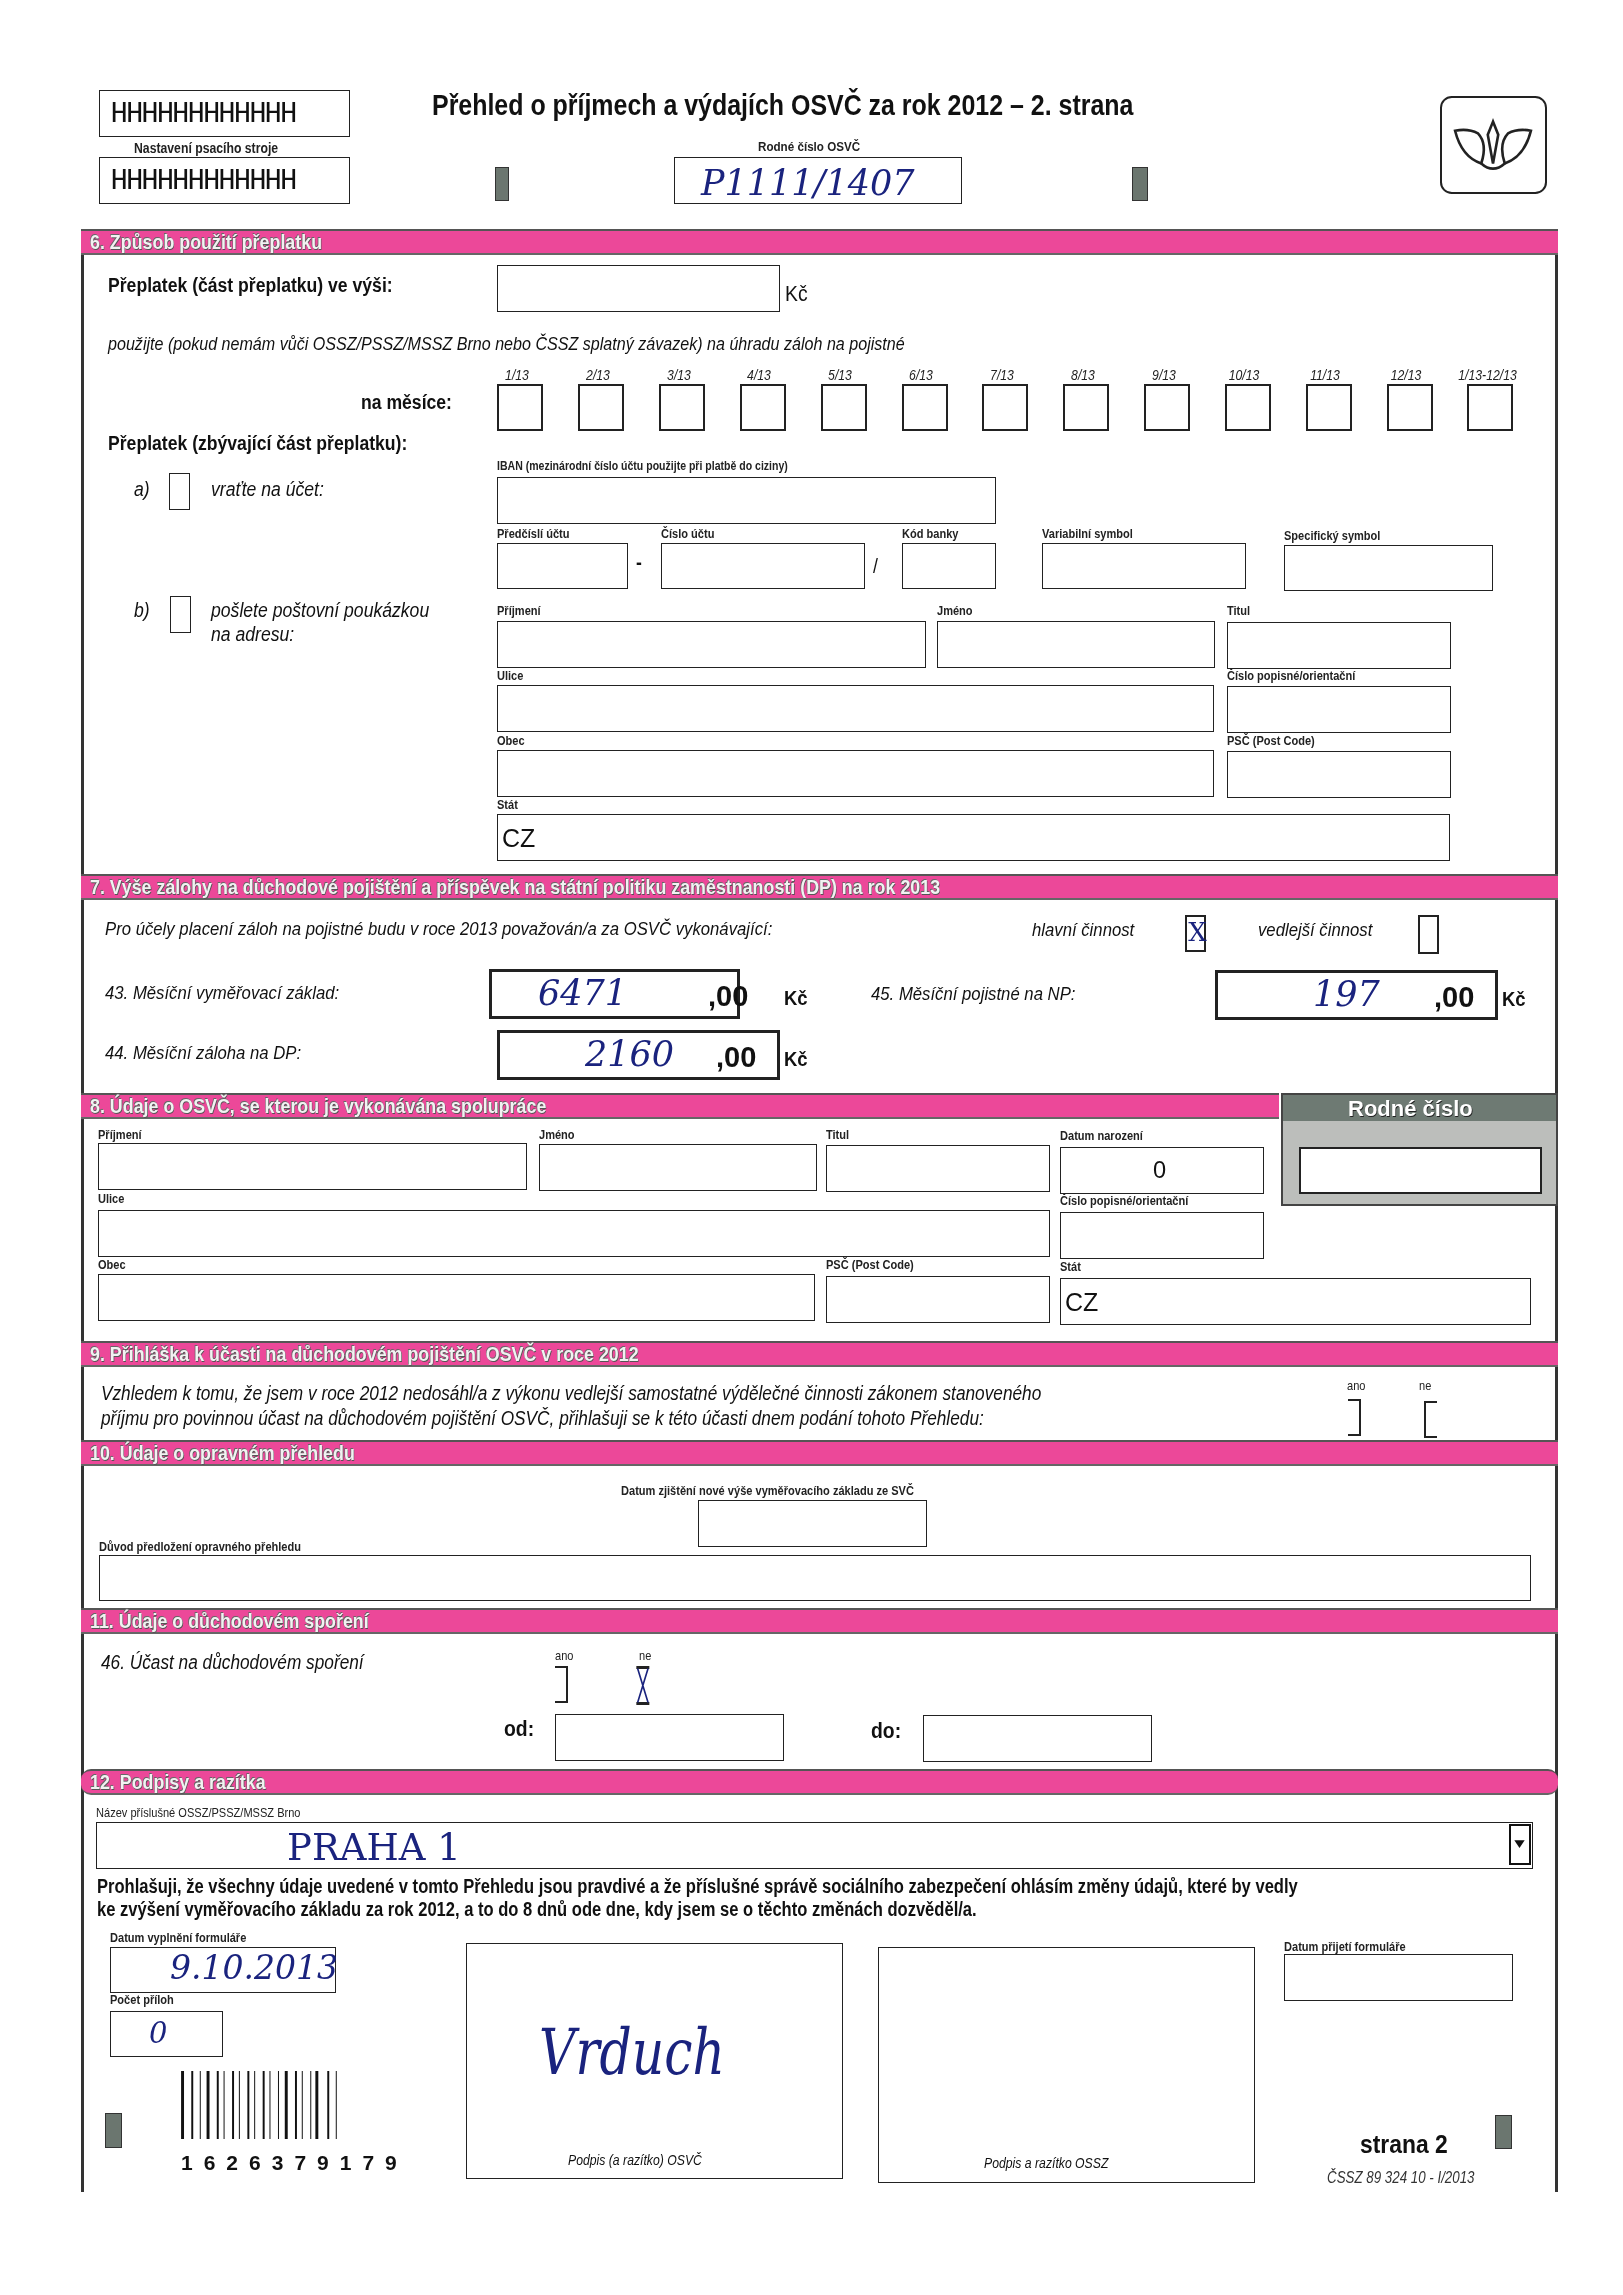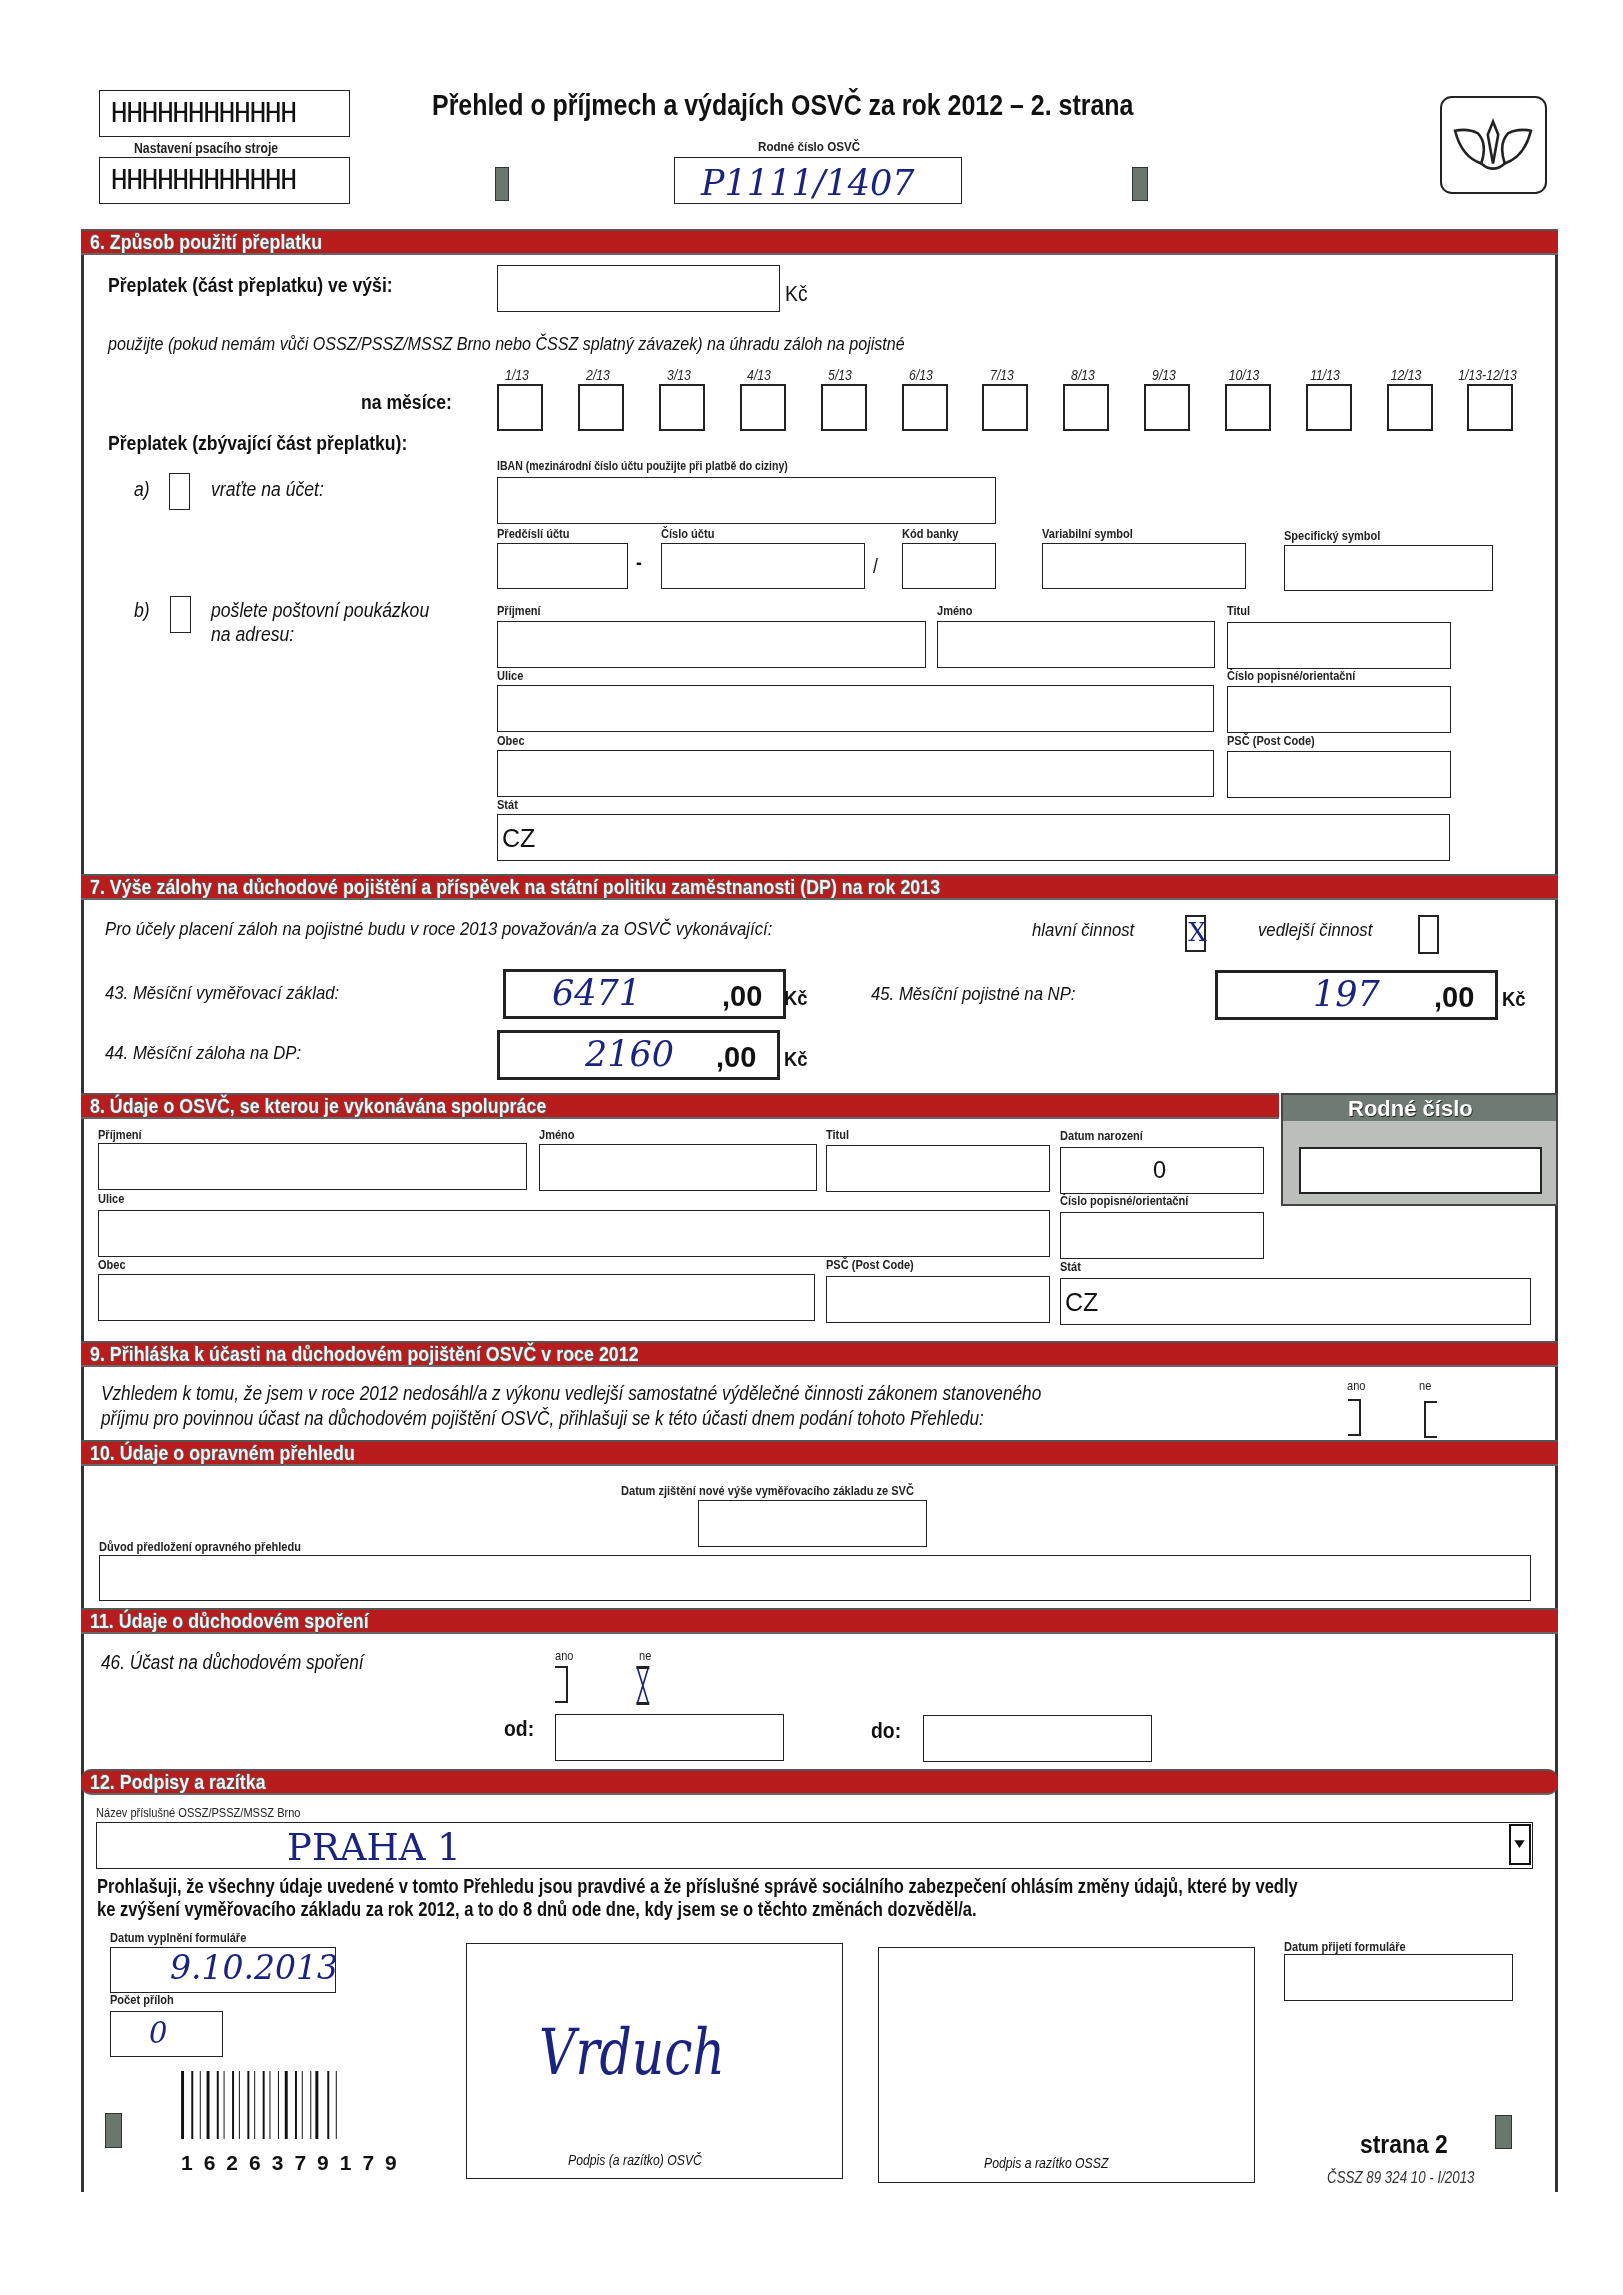--- a/index.html
+++ b/index.html
@@ -6,21 +6,21 @@
   body { width:1623px; height:2295px; position:relative; overflow:hidden;
          font-family:"Liberation Sans", sans-serif; color:#111; }
   .abs { position:absolute; }
   .box { position:absolute; border:2px solid #222; background:#fff; box-sizing:border-box; }
   .thick { border-width:3.3px; }
   .lbl { position:absolute; font-family:"Liberation Sans", sans-serif; font-size:13px; font-weight:bold; color:#222; white-space:nowrap; transform:scaleX(0.85); transform-origin:left top; }
   .txt { position:absolute; font-size:20px; white-space:nowrap; color:#111; transform:scaleX(0.88); transform-origin:left top; }
   .ital { font-style:italic; }
   .bold { font-weight:bold; }
   .hand { position:absolute; color:#1a237e; font-family:"DejaVu Serif", serif; font-style:italic; white-space:nowrap; }
-  .section-bar { position:absolute; left:81px; width:1477px; height:26px; background:#b91c1c;
+  .section-bar { position:absolute; left:81px; width:1477px; height:26px; background:#ec4899;
                  border-top:2.6px solid #555; border-bottom:2px solid #666; box-sizing:border-box; }
   .section-title { position:absolute; left:9.2px; top:0px; font-size:21px; font-weight:bold; color:#f2f2f2;
                    text-shadow:0.7px 0.7px 0 #555, -0.7px -0.7px 0 #666; transform:scaleX(0.85); transform-origin:left top; white-space:nowrap; line-height:22px; }
   .frame-l { position:absolute; left:81px; width:2.6px; background:#333; }
   .frame-r { position:absolute; left:1555px; width:2.6px; background:#333; }
   .marker { position:absolute; width:33px; height:33px; background:#6b766f; border:1.3px solid #333; box-sizing:border-box; }
   .month-lbl { position:absolute; font-size:14.4px; font-style:italic; color:#222; width:52px; text-align:center; transform:scaleX(0.85); }
   .month-box { position:absolute; width:46px; height:47px; border:2px solid #222; box-sizing:border-box; background:#fff; }
   .bracket { position:absolute; width:13px; height:37px; border:2.6px solid #222; box-sizing:border-box; background:#fff; }
   .bracket.left-open { border-left:none; }
@@ -153,21 +153,21 @@
 
 <div class="txt ital" style="left:105px;top:918px;font-size:19px;">Pro účely placení záloh na pojistné budu v roce 2013 považován/a za OSVČ vykonávající:</div>
 <div class="txt ital" style="left:1032px;top:919px;font-size:19px;">hlavní činnost</div>
 <div class="box" style="left:1185px;top:915px;width:21px;height:37px;border-width:2px;">
   <div class="hand" style="left:1.3px;top:0px;font-size:26px;font-style:normal;">X</div>
 </div>
 <div class="txt ital" style="left:1258px;top:919px;font-size:19px;">vedlejší činnost</div>
 <div class="box" style="left:1418px;top:915px;width:21px;height:39px;border-width:2px;"></div>
 
 <div class="txt ital" style="left:105px;top:982px;font-size:19px;">43. Měsíční vyměřovací základ:</div>
-<div class="box thick" style="left:503px;top:969px;width:283px;height:50px;">
+<div class="box thick" style="left:489px;top:969px;width:251px;height:50px;">
   <div class="hand" style="left:46px;top:1.3px;font-size:35px;">6471</div>
   <div class="abs bold" style="left:216px;top:7.9px;font-size:29px;">,00</div>
 </div>
 <div class="txt bold" style="left:784px;top:986px;font-size:21px;">Kč</div>
 
 <div class="txt ital" style="left:871px;top:983px;font-size:19px;">45. Měsíční pojistné na NP:</div>
 <div class="box thick" style="left:1215px;top:970px;width:283px;height:50px;">
   <div class="hand" style="left:95px;top:1.3px;font-size:35px;">197</div>
   <div class="abs bold" style="left:216px;top:7.9px;font-size:29px;">,00</div>
 </div>

